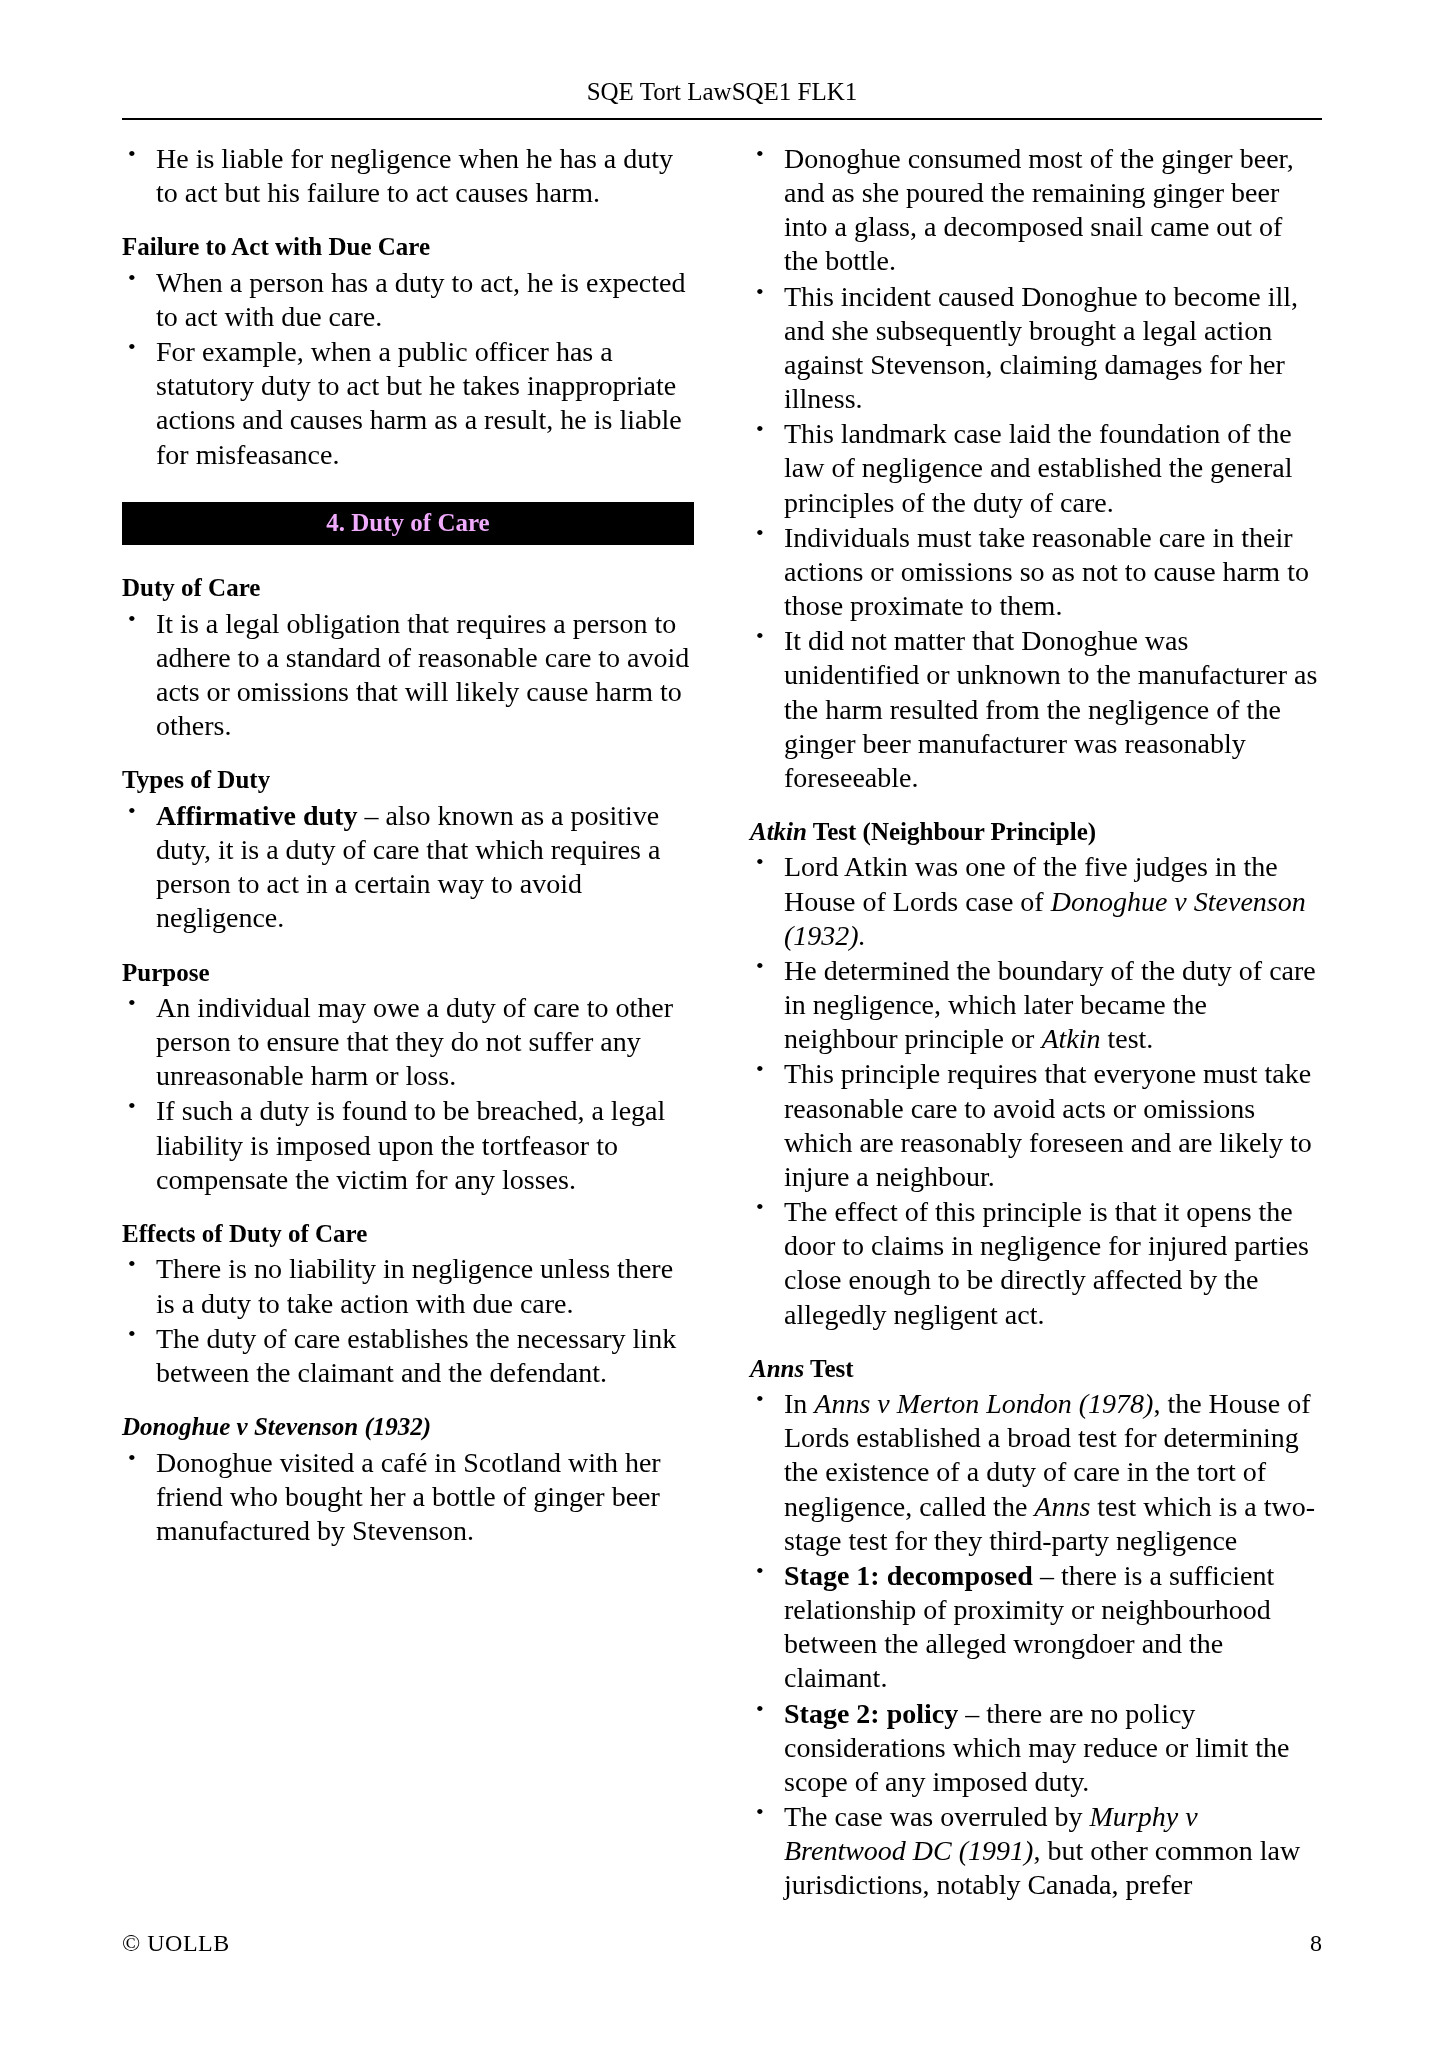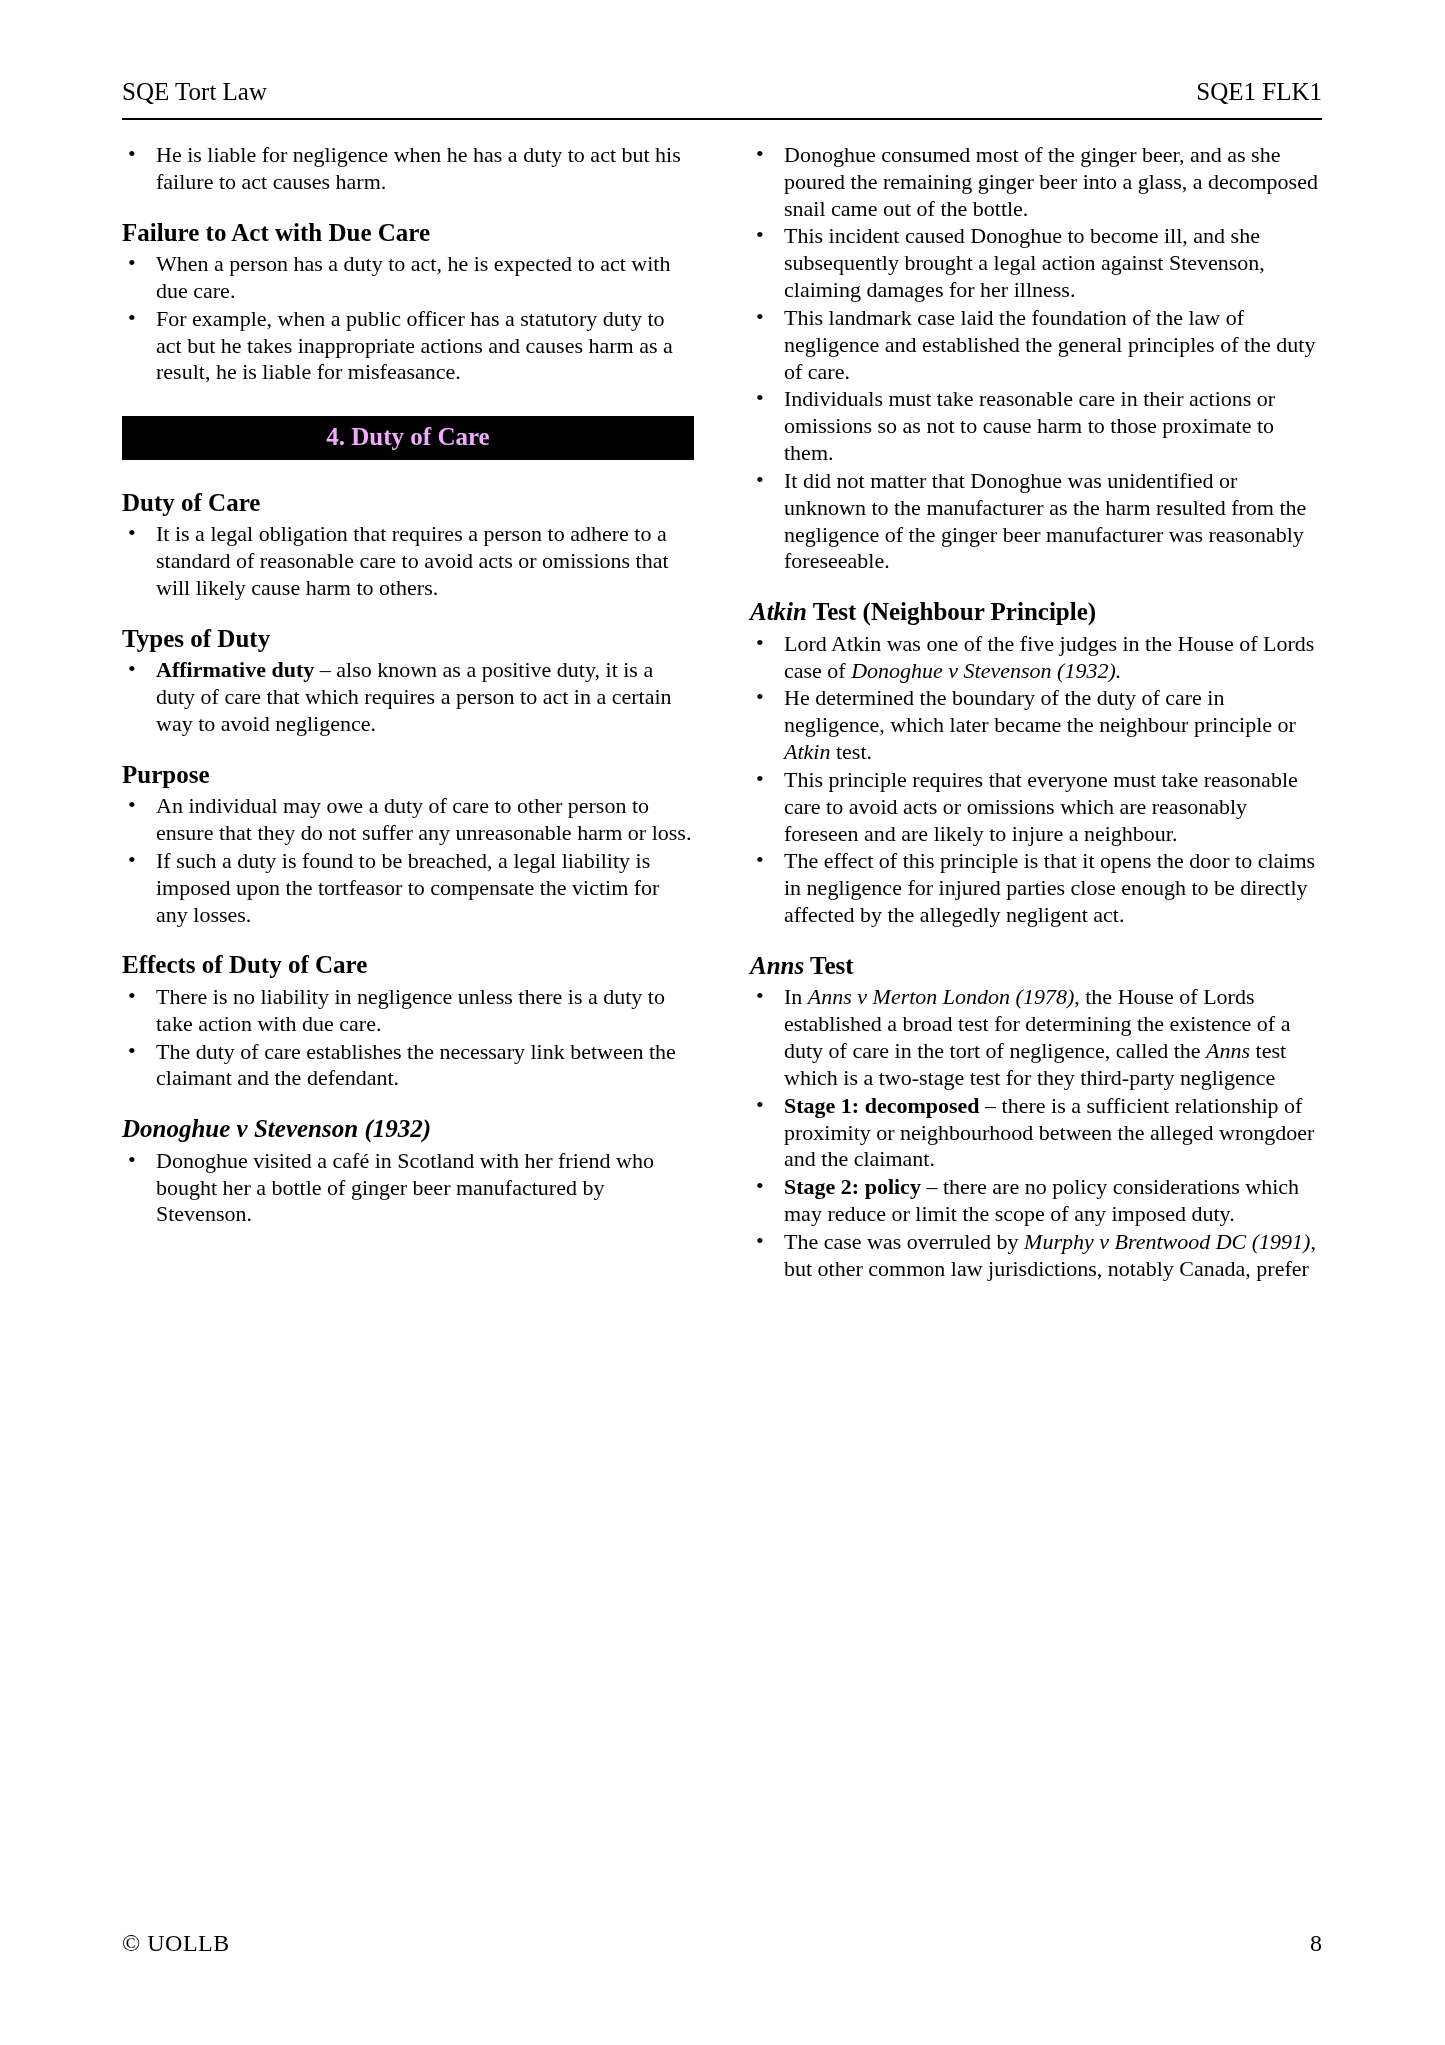--- a/index.html
+++ b/index.html
@@ -21,21 +21,21 @@
     height: 2045px;
     box-sizing: border-box;
     padding: 0;
   }
   .header {
     position: absolute;
     left: 122px;
     top: 78px;
     width: 1200px;
     display: flex;
-    justify-content: space-between;
+    justify-content: center;
     font-size: 25px;
     font-family: "Liberation Serif", serif;
   }
   .header-rule {
     position: absolute;
     left: 122px;
     top: 118px;
     width: 1200px;
     height: 2px;
     background: #000;
@@ -78,21 +78,21 @@
     margin-bottom: 22px;
   }
   ul.bullets {
     list-style: none;
     margin: 0;
     padding: 0;
   }
   ul.bullets > li {
     position: relative;
     padding-left: 34px;
-    font-size: 22px;
+    font-size: 28px;
     line-height: 1.22;
     margin-bottom: 1px;
   }
   ul.bullets > li::before {
     content: "\2022";
     position: absolute;
     left: 6px;
     top: -1px;
     font-size: 22px;
   }

